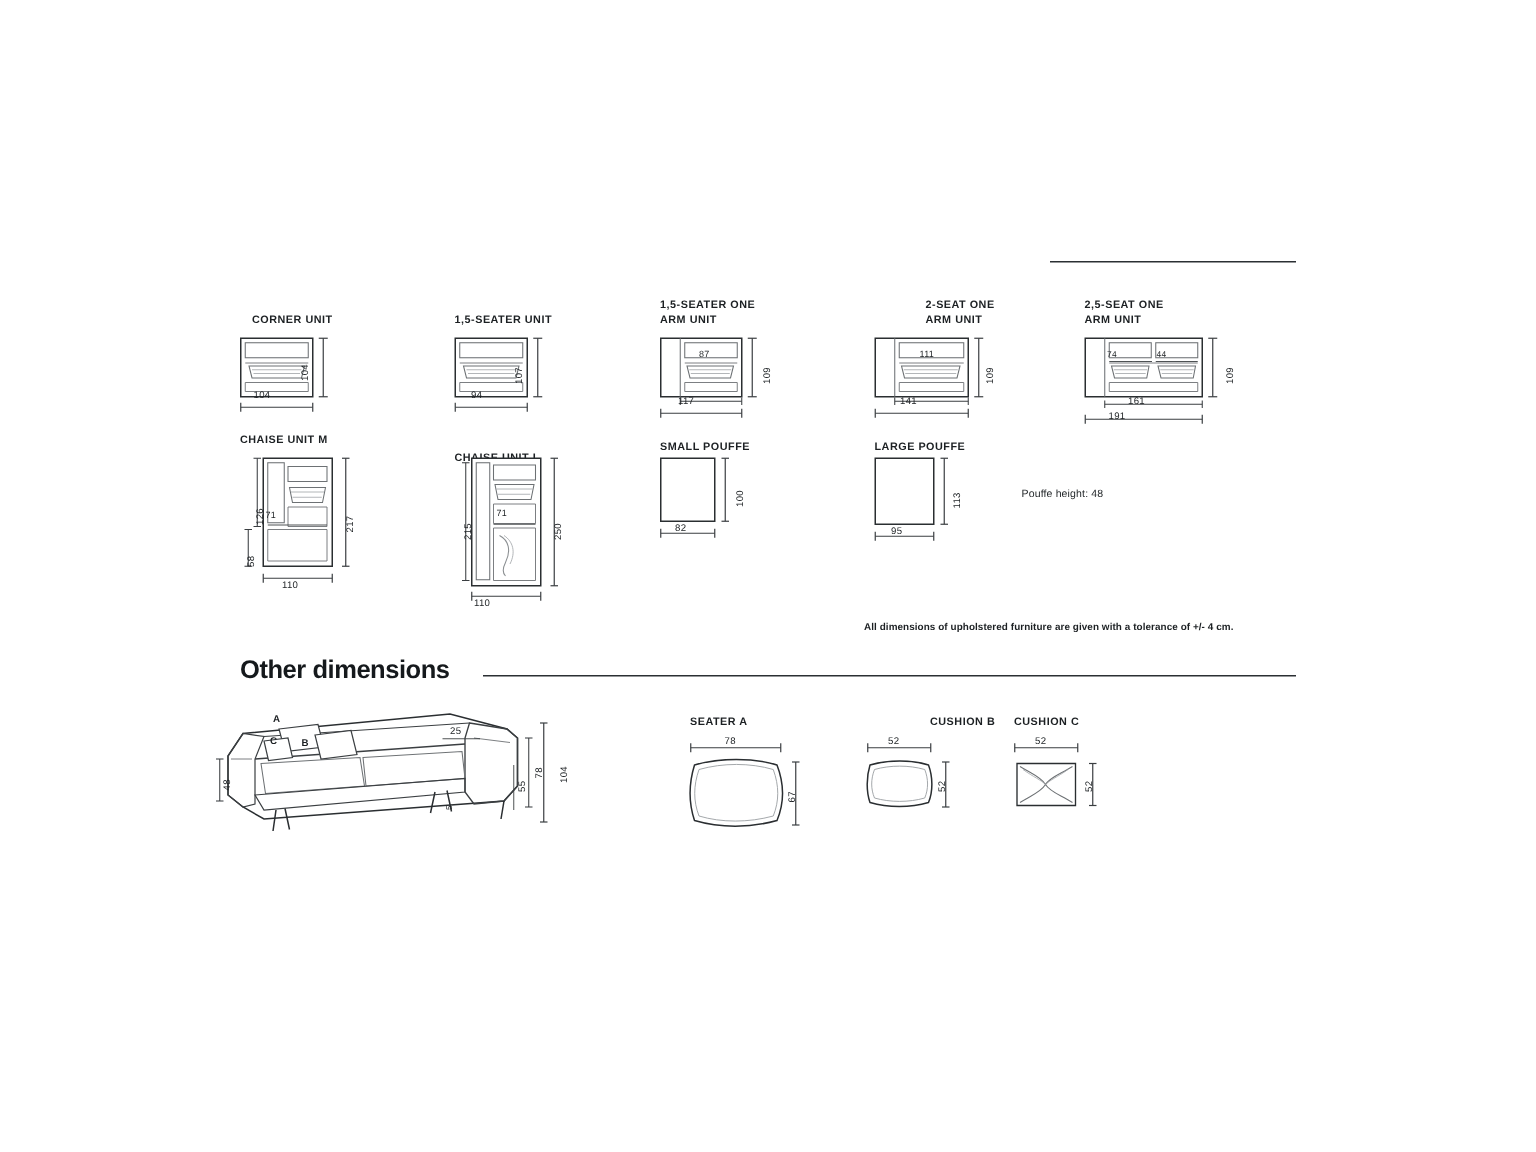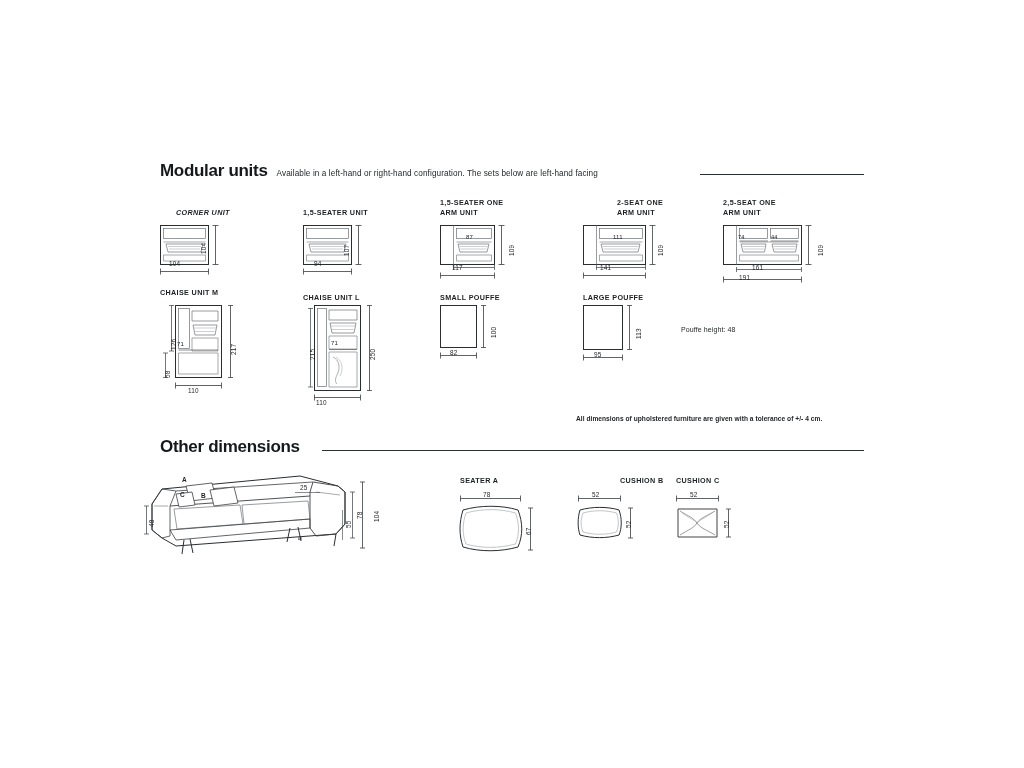--- a/index.html
+++ b/index.html
@@ -89,27 +89,23 @@
     transform-origin: left top;
   }
 
   svg { display: block; overflow: visible; }
 </style>
 </head>
 <body>
 
 <div class="page">
 
-  <div class="section-head" style="left:160px; top:161px;">
-    <span class="section-title">Modular units</span>
-    <span class="section-sub">Available in a left-hand or right-hand configuration. The sets below are left-hand facing</span>
-  </div>
   <div class="head-rule" style="left:700px; top:174px; width:164px;"></div>
 
-  <div class="unit-label" style="left:176px; top:208px;font-style:italic;">CORNER UNIT</div>
+  <div class="unit-label" style="left:168px; top:208px;">CORNER UNIT</div>
   <div class="fig" style="left:160px; top:225px; width:110px; height:55px;">
     <svg width="110" height="55" viewBox="0 0 110 55">
       <rect x="0.5" y="0.5" width="48" height="39" fill="#ffffff" stroke="#2a2e31" stroke-width="1"></rect>
       <rect x="3.5" y="3.5" width="42" height="10" fill="none" stroke="#6d7174" stroke-width="0.7"></rect>
       <path d="M6 19 L43 19 L41 27 L8 27 Z" fill="none" stroke="#6d7174" stroke-width="0.7"></path>
       <path d="M8 21.5 L41 21.5 M9 24 L40 24" stroke="#9a9ea1" stroke-width="0.5"></path>
       <path d="M3.5 17 L45.5 17" stroke="#6d7174" stroke-width="0.6"></path>
       <path d="M3.5 30 L45.5 30 L45.5 36 L3.5 36 Z" fill="none" stroke="#6d7174" stroke-width="0.6"></path>
 
       <line x1="0.5" y1="46.5" x2="48.5" y2="46.5" stroke="#3a3e41" stroke-width="0.8"></line>
@@ -265,21 +261,21 @@
       <line x1="15.5" y1="77.5" x2="15.5" y2="83.5" stroke="#3a3e41" stroke-width="0.8"></line>
       <line x1="61.5" y1="77.5" x2="61.5" y2="83.5" stroke="#3a3e41" stroke-width="0.8"></line>
     </svg>
   </div>
   <div class="dim" style="left:177px; top:341px; font-size:6px;">71</div>
   <div class="dim dim-v" style="left:170px; top:350px;">126</div>
   <div class="dim dim-v" style="left:164px; top:378px;">58</div>
   <div class="dim dim-v" style="left:230px; top:355px;">217</div>
   <div class="dim" style="left:188px; top:387px;">110</div>
 
-  <div class="unit-label" style="left:303px; top:293px;">CHAISE UNIT L</div>
+  <div class="unit-label" style="left:303px; top:300px;">CHAISE UNIT L</div>
   <div class="fig" style="left:303px; top:305px; width:120px; height:100px;">
     <svg width="120" height="100" viewBox="0 0 120 100">
       <rect x="11.5" y="0.5" width="46" height="85" fill="#ffffff" stroke="#2a2e31" stroke-width="1"></rect>
       <rect x="14.5" y="3.5" width="9" height="78" fill="none" stroke="#6d7174" stroke-width="0.7"></rect>
       <path d="M26 5 L54 5 L54 15 L26 15 Z" fill="none" stroke="#6d7174" stroke-width="0.7"></path>
       <path d="M27 18 L53 18 L51 28 L29 28 Z" fill="none" stroke="#6d7174" stroke-width="0.7"></path>
       <path d="M28 21 L52 21 M29 24.5 L50.5 24.5" stroke="#9a9ea1" stroke-width="0.5"></path>
       <path d="M26 31 L54 31 L54 44 L26 44 Z" fill="none" stroke="#6d7174" stroke-width="0.6"></path>
       <path d="M26 47 L54 47 L54 82 L26 82 Z" fill="none" stroke="#6d7174" stroke-width="0.6"></path>
       <path d="M30 52 C36 55, 38 62, 34 70 C32 74, 32 77, 34 79" fill="none" stroke="#8a8e91" stroke-width="0.7"></path>

